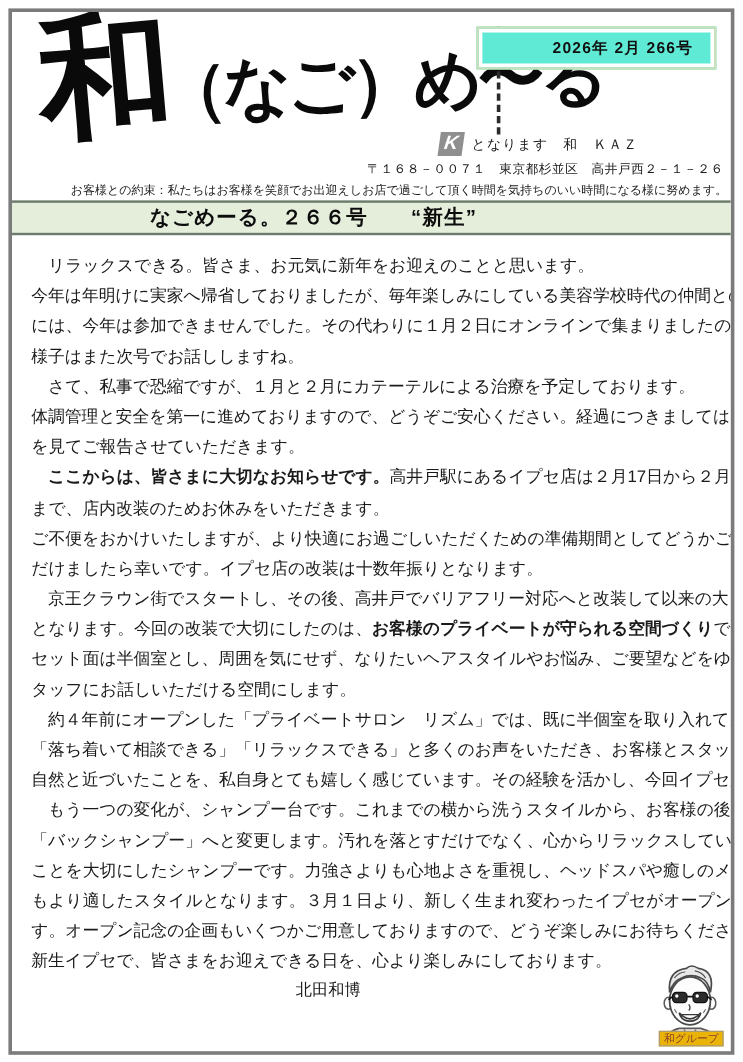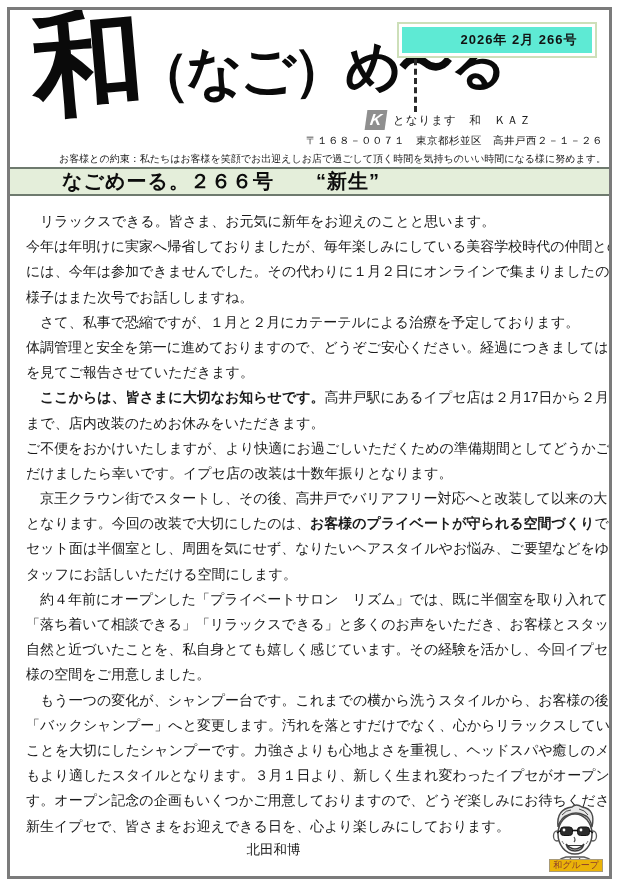--- a/index.html
+++ b/index.html
@@ -29,21 +29,21 @@
     display:flex;align-items:center;justify-content:center;
     font-style:italic;font-weight:900;font-size:16px;transform:skewX(-8deg);
   }
   .company-name{font-size:11.5px;letter-spacing:1px;}
   .address{position:absolute;right:6px;top:124px;font-size:10.5px;letter-spacing:0.5px;text-align:right;}
   .promise{position:absolute;right:3px;bottom:1px;font-size:10px;letter-spacing:0;white-space:nowrap;}
   
   .title-bar{
     background:#e4eeda;border-top:2px solid #6e7a6e;border-bottom:2px solid #6e7a6e;
     height:25px;display:flex;align-items:center;
-    padding-left:52px;font-size:20px;font-weight:800;letter-spacing:1px;color:#0c0c0c;
+    padding-left:115px;font-size:17px;font-weight:800;letter-spacing:1px;color:#0c0c0c;
   }
   
   .body-text{padding:13px 10px 0 16px;font-size:14px;line-height:25.2px;}
   .body-text .line{white-space:nowrap;height:25.2px;}
   .body-text .b{font-weight:bold;margin-top:17px;}
   
   .sign-row{text-align:center;padding-right:72px;font-size:13.5px;margin-top:2px;}
   .avatar{position:absolute;right:5px;bottom:3px;width:58px;height:72px;}
   .avatar svg{position:absolute;left:0;top:0;}
   .avatar-label{
@@ -87,21 +87,20 @@
       <div class="line"><span>まで、店内改装のためお休みをいただきます。</span></div>
       <div class="line"><span>ご不便をおかけいたしますが、より快適にお過ごしいただくための準備期間としてどうかご理解いた</span></div>
       <div class="line"><span>だけましたら幸いです。イプセ店の改装は十数年振りとなります。</span></div>
       <div class="line"><span>　京王クラウン街でスタートし、その後、高井戸でバリアフリー対応へと改装して以来の大きな節目</span></div>
       <div class="line"><span>となります。今回の改装で大切にしたのは、</span><span class="b">お客様のプライベートが守られる空間づくり</span><span>です。</span></div>
       <div class="line"><span>セット面は半個室とし、周囲を気にせず、なりたいヘアスタイルやお悩み、ご要望などをゆっくりス</span></div>
       <div class="line"><span>タッフにお話しいただける空間にします。</span></div>
       <div class="line"><span>　約４年前にオープンした「プライベートサロン　リズム」では、既に半個室を取り入れており</span></div>
       <div class="line"><span>「落ち着いて相談できる」「リラックスできる」と多くのお声をいただき、お客様とスタッフの距離が</span></div>
       <div class="line"><span>自然と近づいたことを、私自身とても嬉しく感じています。その経験を活かし、今回イプセ店にも同</span></div>
-      <div class="line"><span>様の空間をご用意しました。</span></div>
       <div class="line"><span>　もう一つの変化が、シャンプー台です。これまでの横から洗うスタイルから、お客様の後から洗う</span></div>
       <div class="line"><span>「バックシャンプー」へと変更します。汚れを落とすだけでなく、心からリラックスしていただける</span></div>
       <div class="line"><span>ことを大切にしたシャンプーです。力強さよりも心地よさを重視し、ヘッドスパや癒しのメニューに</span></div>
       <div class="line"><span>もより適したスタイルとなります。３月１日より、新しく生まれ変わったイプセがオープンいたしま</span></div>
       <div class="line"><span>す。オープン記念の企画もいくつかご用意しておりますので、どうぞ楽しみにお待ちください。</span></div>
       <div class="line"><span>新生イプセで、皆さまをお迎えできる日を、心より楽しみにしております。</span></div>
     </div>
 
   <div class="sign-row">
     <span>北田和博</span>

